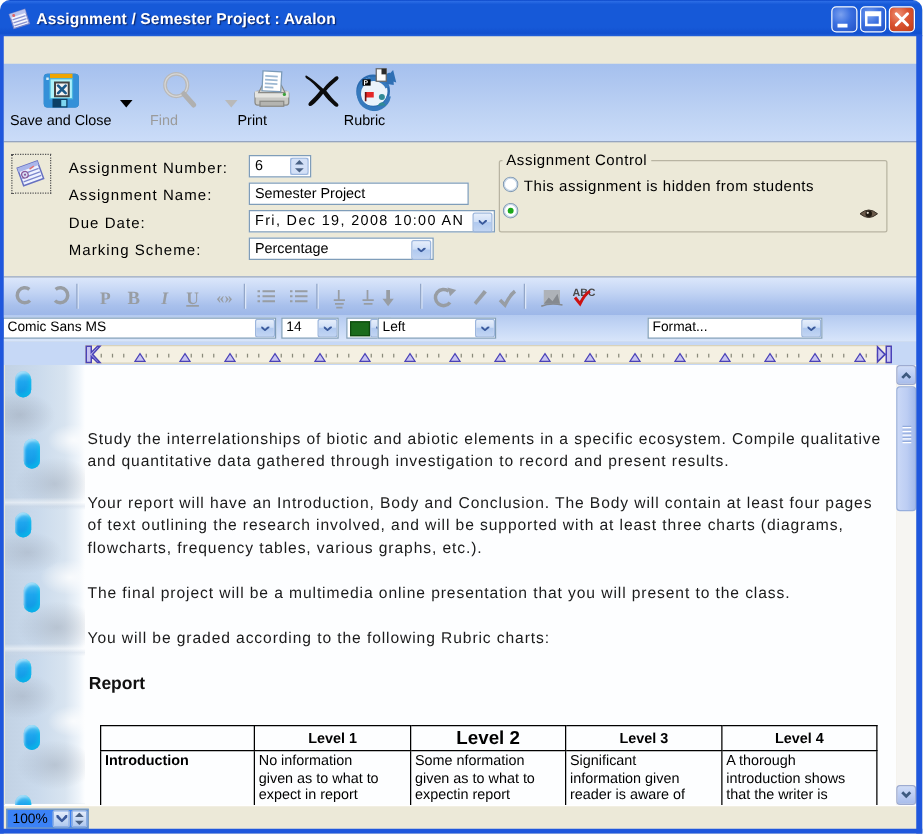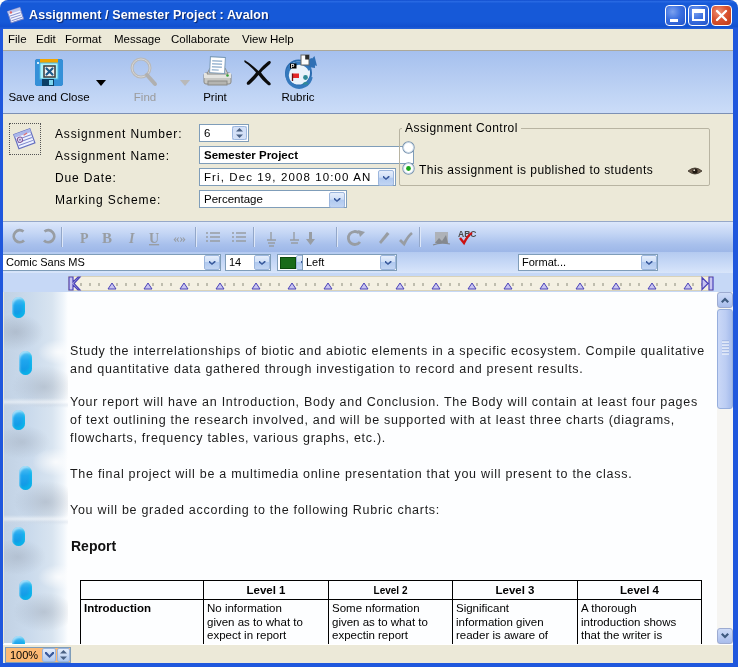--- a/index.html
+++ b/index.html
@@ -18,21 +18,21 @@
   .tbtn.max{left:688px;background:radial-gradient(circle at 35% 30%,#7ba1ef 0%,#3a6fe0 45%,#2152c8 100%);}
   .tbtn.cls{left:711px;background:radial-gradient(circle at 35% 30%,#ef9377 0%,#da5432 45%,#c03a14 100%);}
   
   .menubar{left:3px;top:29px;width:731px;height:21px;background:#ECE9D8;border-bottom:1px solid #aca899;
     font-size:11.5px;color:#000;}
   .menubar span{position:absolute;top:4px;}
   
   .toolbar{left:3px;top:51px;width:731px;height:62px;
     background:linear-gradient(180deg,#a5c0ee 0%,#b3caf1 35%,#bed3f4 65%,#cbdcf8 100%);
     border-bottom:1px solid #7c90b5;}
-  .tlabel{font-size:11.5px;color:#000;top:91px;text-align:center;}
+  .tlabel{font-size:11.5px;color:#000;top:91px;text-align:left;}
   .tlabel.dis{color:#9b9b9b;}
   
   .formarea{left:3px;top:114px;width:731px;height:107px;background:#ECE9D8;}
   .flabel{font-size:12px;color:#000;left:55px;letter-spacing:0.85px;}
   .field{background:#fff;border:1px solid #7F9DB9;box-sizing:border-box;font-size:11.5px;color:#000;}
   .fieldset{left:399px;top:128px;width:311px;height:58px;border:1px solid #b8b4a2;border-radius:2px;box-sizing:border-box;}
   .fs-label{left:402px;top:121px;font-size:12px;background:#ECE9D8;padding:0 3px;letter-spacing:0.45px;}
   .radio-txt{font-size:12px;color:#000;letter-spacing:0.45px;}
   
   .edtoolbar{left:3px;top:221px;width:731px;height:31px;border-top:1px solid #96a8c8;box-sizing:border-box;
@@ -104,29 +104,20 @@
   <div class="abs tbtn min"><svg width="19" height="19">
         <rect x="4" y="13" width="8" height="3" fill="#fff"></rect>
       </svg></div>
   <div class="abs tbtn max"><svg width="19" height="19">
         <rect x="4" y="4" width="11" height="10" fill="none" stroke="#fff" stroke-width="2"></rect>
         <rect x="4" y="4" width="11" height="3" fill="#fff"></rect>
       </svg></div>
   <div class="abs tbtn cls"><svg width="19" height="19">
         <path d="M5 5 L14 14 M14 5 L5 14" stroke="#fff" stroke-width="2.4" stroke-linecap="round"></path>
       </svg></div>
-  <div class="abs menubar">
-    <span style="left:5px">File</span>
-      <span style="left:33px">Edit</span>
-    <span style="left:62px">Format</span>
-      <span style="left:111px">Message</span>
-    <span style="left:168px">Collaborate</span>
-      <span style="left:239px">View</span>
-    <span style="left:267px">Help</span>
-  </div>
   <div class="abs toolbar"></div>
   <div class="abs tlabel" style="left:8px;width:82px;">Save and Close</div>
   <div class="abs tlabel dis" style="left:120px;width:50px;">Find</div>
   <div class="abs tlabel" style="left:190px;width:50px;">Print</div>
   <div class="abs tlabel" style="left:233px;width:44px;margin-top:40px;">Delete</div>
   <div class="abs tlabel" style="left:275px;width:46px;">Rubric</div>
 
   <svg class="abs" style="left:33px;top:56px;" width="33" height="33" viewBox="0 0 33 33">
     <rect x="2" y="3" width="28" height="27" rx="3" fill="#1a6db4"></rect>
     <path d="M2 6 q0 -3 3 -3 l22 0 q3 0 3 3 l0 21 q0 3 -3 3 l-22 0 q-3 0 -3 -3 z" fill="#3490d8"></path>
@@ -208,40 +199,40 @@
   <div class="abs flabel" style="top:193px;">Marking Scheme:</div>
 
   <div class="abs field" style="left:199px;top:124px;width:50px;height:18px;padding:2px 0 0 4px;">6
     <svg class="abs" style="right:1px;top:1px;" width="15" height="14" viewBox="0 0 15 14">
       <rect x="0" y="0" width="15" height="14" fill="#d3e0f7"></rect>
       <rect x="0.5" y="0.5" width="14" height="13" fill="none" stroke="#9cb6dd" stroke-width="1" rx="2"></rect>
       <path d="M7.5 2 L11 5.5 L4 5.5 Z" fill="#4a6184"></path>
       <path d="M7.5 12 L4 8.5 L11 8.5 Z" fill="#4a6184"></path>
     </svg>
   </div>
-  <div class="abs field" style="left:199px;top:146px;width:215px;height:18px;padding:2px 0 2px 4px;font-weight:bold;">Semester Project</div>
+  <div class="abs field" style="left:199px;top:146px;width:176px;height:18px;padding:2px 0 2px 4px;">Semester Project</div>
   <div class="abs field" style="left:199px;top:168px;width:197px;height:18px;padding:2px 0 0 4px;letter-spacing:1.1px;">Fri, Dec 19, 2008 10:00 AN
     <div class="abs ddbtn" style="right:1px;top:1px;"></div>
   </div>
   <div class="abs field" style="left:199px;top:190px;width:148px;height:18px;padding:2px 16px 0 4px;">Percentage
     <div class="abs ddbtn" style="right:1px;top:1px;"></div>
   </div>
 
   <div class="abs fieldset"></div>
   <div class="abs fs-label">Assignment Control</div>
   <svg class="abs" style="left:402px;top:141px;" width="13" height="13" viewBox="0 0 13 13">
     <circle cx="6.5" cy="6.5" r="5.6" fill="#fff" stroke="#7b94ae" stroke-width="1.2"></circle>
     <circle cx="6.5" cy="6.5" r="5" fill="none" stroke="#c8d8e8" stroke-width="1"></circle>
   </svg>
   <svg class="abs" style="left:402px;top:162px;" width="13" height="13" viewBox="0 0 13 13">
     <circle cx="6.5" cy="6.5" r="5.6" fill="#fff" stroke="#7b94ae" stroke-width="1.2"></circle>
     <circle cx="6.5" cy="6.5" r="5" fill="none" stroke="#c8d8e8" stroke-width="1"></circle>
     <circle cx="6.5" cy="6.5" r="2.4" fill="#1ca81c"></circle>
   </svg>
-  <div class="abs radio-txt" style="left:419px;top:163px;">This assignment is published to students</div>
+  <div class="abs radio-txt" style="left:419px;top:142px;">This assignment is hidden from students</div>
 
   <svg class="abs" style="left:687px;top:165px;" width="16" height="12" viewBox="0 0 16 12">
     <path d="M1 6 Q8 0 15 6 Q8 12 1 6 Z" fill="#6a5a4a" stroke="#3a3228" stroke-width="0.8"></path>
     <circle cx="8" cy="6" r="2.6" fill="#201a12"></circle>
     <circle cx="7.2" cy="5.2" r="0.9" fill="#e8e0d0"></circle>
   </svg>
 
   <div class="abs edtoolbar">
     <svg class="abs" style="left:4px;top:6px;" width="470" height="20" viewBox="0 0 470 20">
       <g fill="none" stroke="#989da3" stroke-width="2.8">
@@ -338,21 +329,21 @@
     <div class="abs doc-txt" style="left:66px;top:173px;">The final project will be a multimedia online presentation that you will present to the class.</div>
     <div class="abs doc-txt" style="left:66px;top:101px;">Your report will have an Introduction, Body and Conclusion. The Body will contain at least four pages<br>of text outlining the research involved, and will be supported with at least three charts (diagrams,<br>flowcharts, frequency tables, various graphs, etc.).</div>
     <div class="abs doc-txt" style="left:66px;top:209px;">You will be graded according to the following Rubric charts:</div>
     <div class="abs" style="left:67px;top:246px;font-size:14px;font-weight:bold;color:#111;letter-spacing:0px;">Report</div>
 
     <table style="position:absolute;left:76px;top:288px;border-collapse:collapse;table-layout:fixed;width:621px;box-sizing:border-box;font-family:'Liberation Sans',sans-serif;">
       <tbody>
           <tr>
         <td style="border:1px solid #000;width:123px;height:19px;box-sizing:border-box;"></td>
         <td style="border:1px solid #000;width:125px;text-align:center;font-size:11.5px;font-weight:bold;box-sizing:border-box;">Level 1</td>
-        <td style="border:1px solid #000;width:124px;text-align:center;font-size:10px;font-weight:bold;box-sizing:border-box;">Level 2</td>
+        <td style="border:1px solid #000;width:124px;text-align:center;font-size:15px;font-weight:bold;box-sizing:border-box;">Level 2</td>
         <td style="border:1px solid #000;width:125px;text-align:center;font-size:11.5px;font-weight:bold;box-sizing:border-box;">Level 3</td>
         <td style="border:1px solid #000;width:124px;text-align:center;font-size:11.5px;font-weight:bold;box-sizing:border-box;">Level 4</td>
       </tr>
       <tr>
         <td style="border:1px solid #000;font-size:11.5px;font-weight:bold;vertical-align:top;padding:2px 3px;height:70px;">Introduction</td>
         <td style="border:1px solid #000;font-size:11.5px;vertical-align:top;padding:2px 3px;line-height:13.5px;">No information<br>given as to what to<br>expect in report</td>
         <td style="border:1px solid #000;font-size:11.5px;vertical-align:top;padding:2px 3px;line-height:13.5px;">Some nformation<br>given as to what to<br>expectin report</td>
         <td style="border:1px solid #000;font-size:11.5px;vertical-align:top;padding:2px 3px;line-height:13.5px;">Significant<br>information given<br>reader is aware of</td>
         <td style="border:1px solid #000;font-size:11.5px;vertical-align:top;padding:2px 3px;line-height:13.5px;">A thorough<br>introduction shows<br>that the writer is</td>
       </tr>
@@ -371,21 +362,21 @@
           <g stroke="#fff" stroke-width="1">
             <path d="M4 32 h7 M4 35 h7 M4 38 h7 M4 41 h7 M4 44 h7"></path>
           </g>
         </svg></div>
     <div class="abs sbtn" style="top:336px;"><svg width="14" height="14">
           <path d="M3 5.5 L4.6 4 L7 6.4 L9.4 4 L11 5.5 L7 9.5 Z" fill="#3e5a80"></path>
         </svg></div>
   </div>
 
   <div class="abs statusbar">
-    <div style="position:absolute;left:2px;top:2px;width:66px;height:16px;background:#fdba74;border:1px solid #7F9DB9;box-sizing:border-box;font-size:11px;padding:1px 0 0 4px;">100%</div>
+    <div style="position:absolute;left:2px;top:2px;width:66px;height:16px;background:#3b82f6;border:1px solid #7F9DB9;box-sizing:border-box;font-size:11px;padding:1px 0 0 4px;">100%</div>
     <div style="position:absolute;left:39px;top:3px;width:14px;height:14px;border:1px solid #9cb6dd;border-radius:2px;box-sizing:border-box;background:linear-gradient(180deg,#e6eefb,#b0c9ef);"></div>
     <svg class="abs" style="left:42px;top:7px;" width="9" height="6">
         <path d="M0 0 L1.6 0 L4.5 3.3 L7.4 0 L9 0 L9 1.8 L4.5 6 L0 1.8 Z" fill="#3a5a9c"></path>
       </svg>
     <div style="position:absolute;left:54px;top:3px;width:13px;height:14px;border:1px solid #9cb6dd;border-radius:2px;box-sizing:border-box;background:linear-gradient(180deg,#e6eefb,#b0c9ef);"></div>
     <svg class="abs" style="left:56px;top:5px;" width="9" height="10">
         <path d="M4.5 0 L8 3.5 L1 3.5 Z" fill="#4a6184"></path>
         <path d="M4.5 10 L1 6.5 L8 6.5 Z" fill="#4a6184"></path>
       </svg>
   </div>

